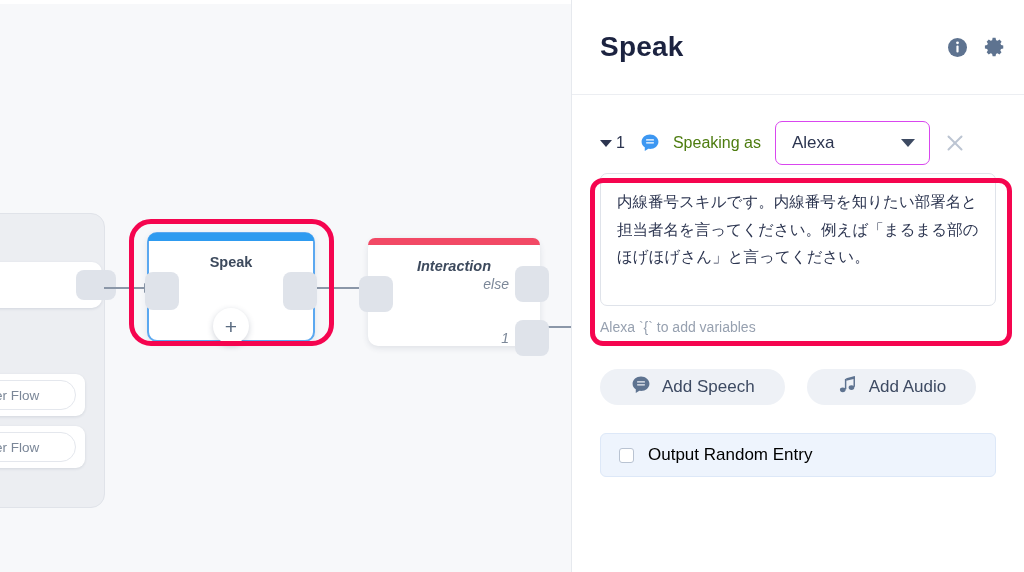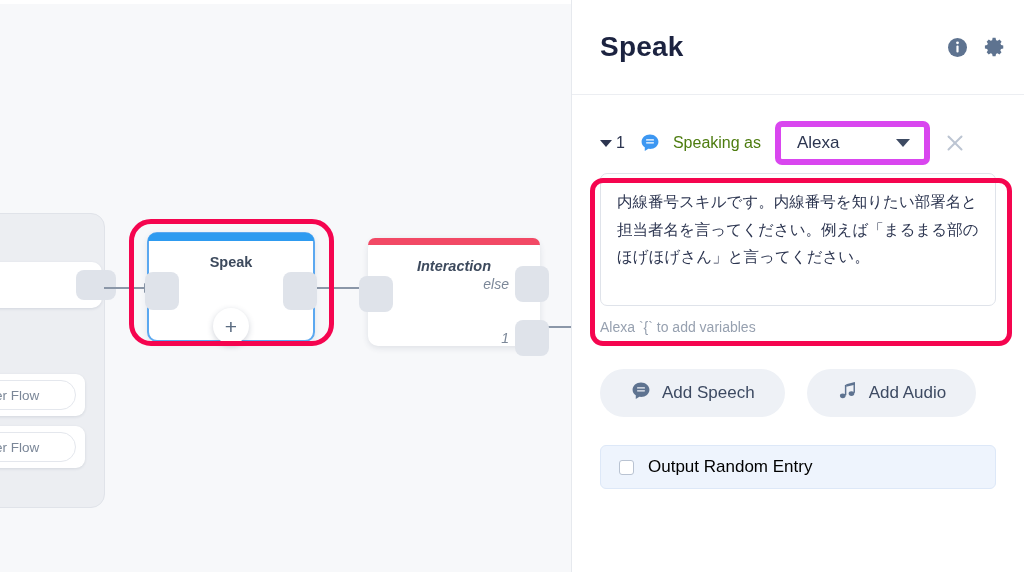--- a/index.html
+++ b/index.html
@@ -155,21 +155,21 @@
   }
   .collapse-caret {
     width: 0; height: 0; border-left: 6px solid transparent;
     border-right: 6px solid transparent; border-top: 7px solid #2c3550;
     margin-right: 4px;
   }
   .row-index { font-size: 16px; color: #2c3550; margin-right: 14px; }
   .bubble-icon { margin-right: 12px; display: flex; }
   .row-label { font-size: 16px; color: #4d7c0f; margin-right: 14px; }
   .select-box {
-    width: 155px; height: 44px; border: 6px solid #d946ef; border-radius: 7px;
+    width: 155px; height: 44px; border: 1px solid #d946ef; border-radius: 7px;
     display: flex; align-items: center; justify-content: space-between;
     padding: 0 14px 0 16px; background: #fff;
   }
   .select-value { font-size: 17px; color: #2c3550; }
   .select-caret {
     width: 0; height: 0; border-left: 7px solid transparent;
     border-right: 7px solid transparent; border-top: 8px solid #3d4a62;
   }
   .close-x {
     margin-left: 14px; width: 22px; height: 22px; display: flex;
@@ -188,21 +188,21 @@
     padding: 0 28px; margin-top: 9px; font-size: 14px; color: #97a1b0;
   }
   .annot-text {
     position: absolute; left: 18px; top: 178px; width: 422px; height: 168px;
     border: 5px solid #f5054f; border-radius: 13px; z-index: 9;
     pointer-events: none;
   }
 
   .action-row { display: flex; gap: 22px; padding: 0 28px; margin-top: 34px; }
   .pill-btn {
-    height: 48px; background: #eef1f6; border-radius: 26px; border: none;
+    height: 36px; background: #eef1f6; border-radius: 26px; border: none;
     display: flex; align-items: center; gap: 10px; padding: 0 30px;
     font-size: 17px; color: #3d4a62; cursor: pointer;
   }
 
   .random-panel {
     margin: 28px 28px 0 28px; height: 44px; background: #eef4fd;
     border: 1px solid #dde8f8; border-radius: 6px;
     display: flex; align-items: center; padding: 0 18px; gap: 14px;
   }
   .chk {

